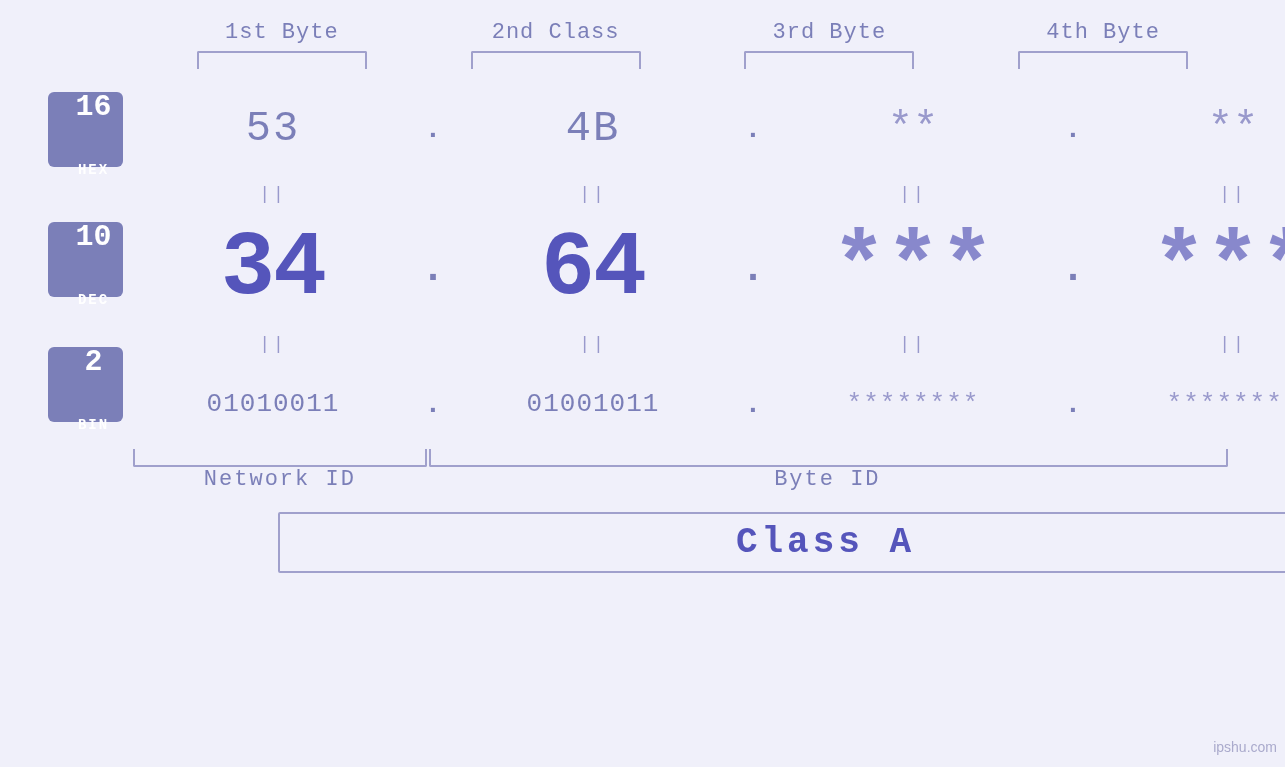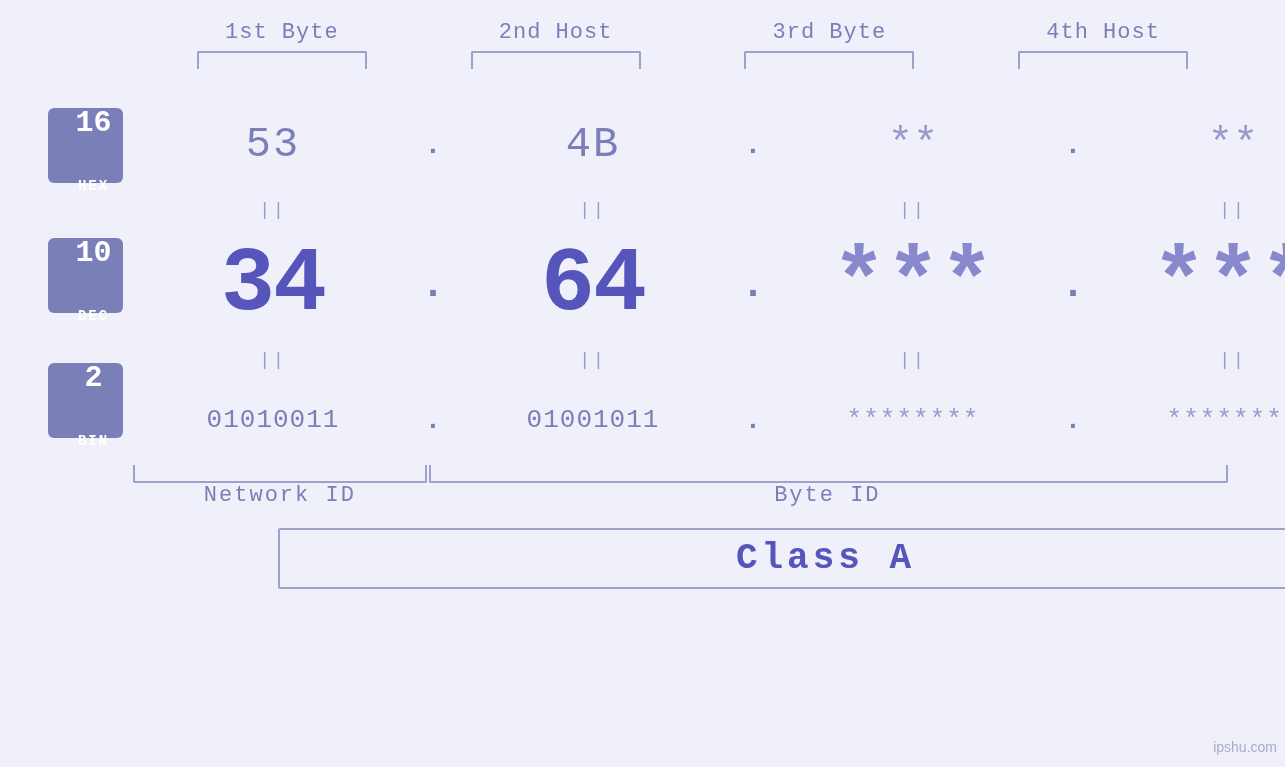--- a/index.html
+++ b/index.html
@@ -12,21 +12,20 @@
       position: relative;
     }
 
     .main-container {
       width: 1285px;
       height: 767px;
       position: relative;
       display: flex;
       flex-direction: column;
       align-items: flex-start;
-      gap: 16px;
     }
 
     
     .byte-headers {
       display: flex;
       margin-left: 145px;
       margin-top: 20px;
       width: calc(1285px - 145px - 45px);
     }
 
@@ -306,29 +305,29 @@
 <body>
 
 <div class="main-container">
 
   <div class="byte-headers">
     <div class="byte-col">
       <span class="byte-label">1st Byte</span>
       <div class="byte-bracket-top"></div>
     </div>
     <div class="byte-col">
-      <span class="byte-label">2nd Host</span>
+      <span class="byte-label">2nd Class</span>
       <div class="byte-bracket-top"></div>
     </div>
     <div class="byte-col">
       <span class="byte-label">3rd Byte</span>
       <div class="byte-bracket-top"></div>
     </div>
     <div class="byte-col">
-      <span class="byte-label">4th Host</span>
+      <span class="byte-label">4th Byte</span>
       <div class="byte-bracket-top"></div>
     </div>
   </div>
 
   <div class="rows-area">
 
     <div class="base-labels">
       <div class="base-label-wrap">
         <div class="base-badge">
           <span class="base-num">16</span>

